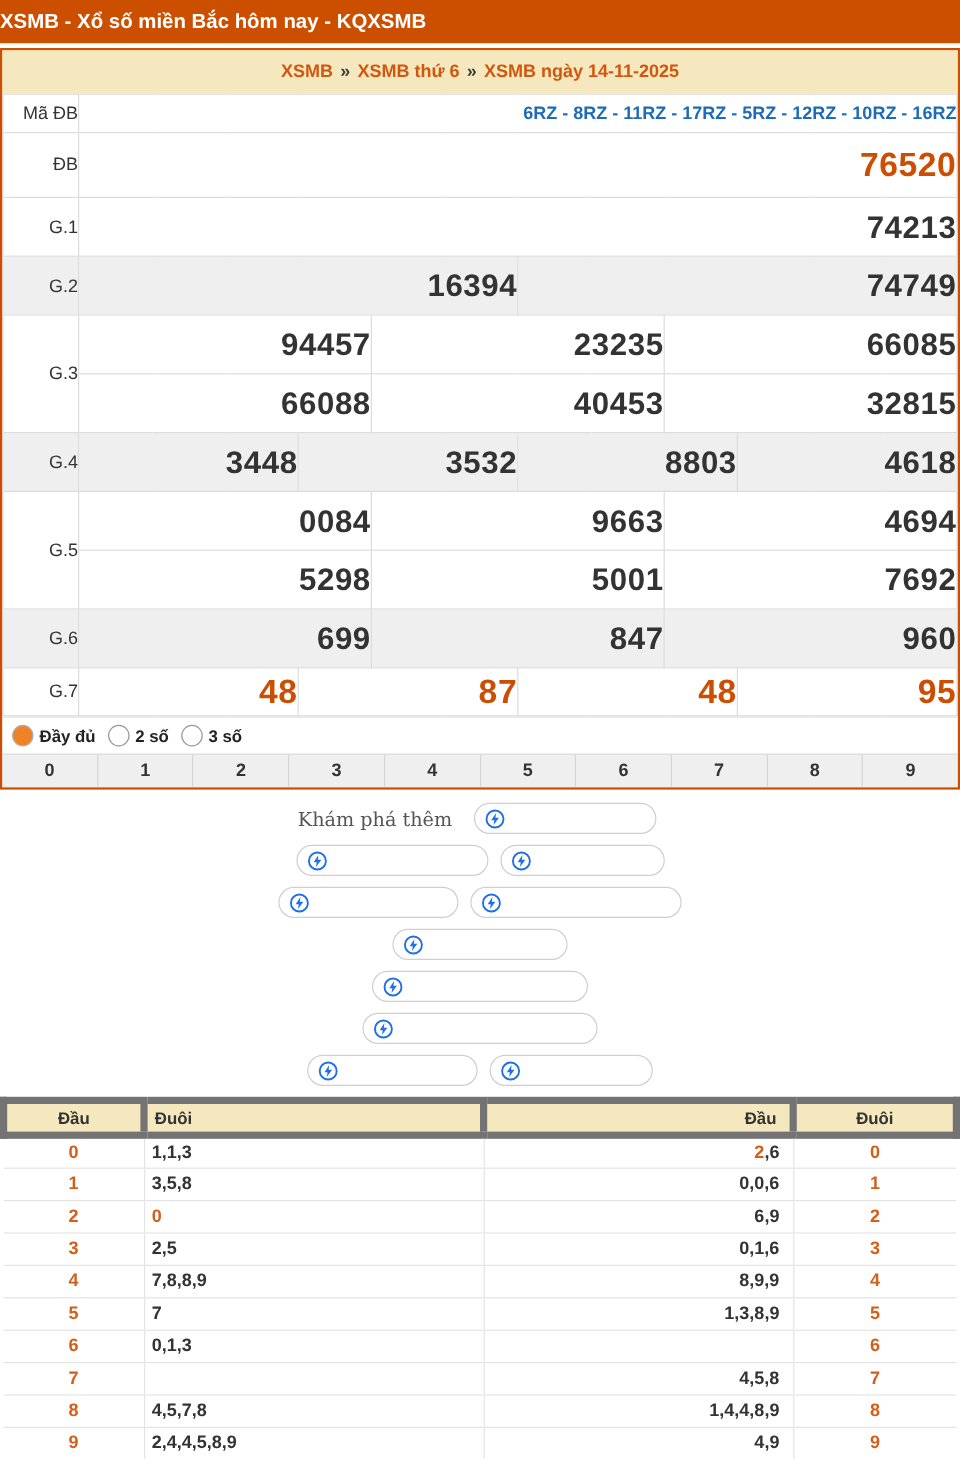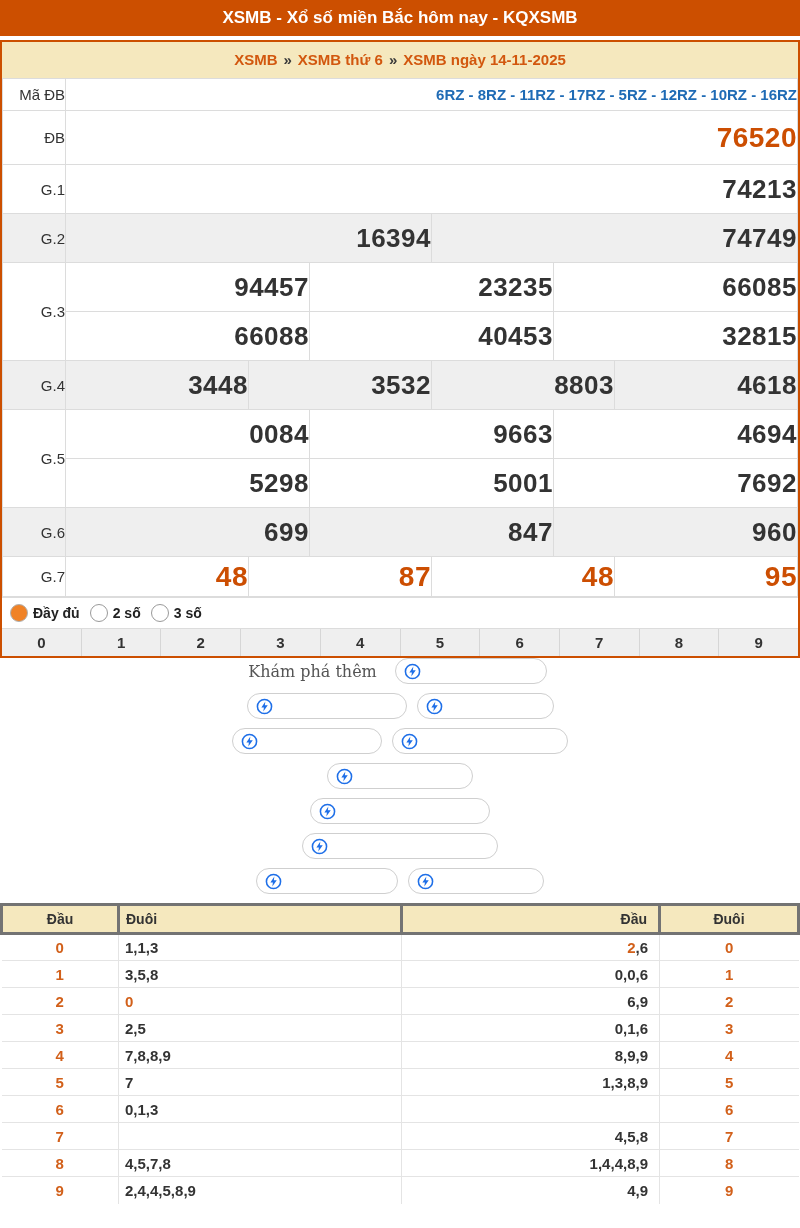--- a/index.html
+++ b/index.html
@@ -1,21 +1,21 @@
 <!DOCTYPE html>
 <html><head>
 <meta charset="utf-8">
 <style>
   * { box-sizing: border-box; margin: 0; padding: 0; }
   html,body { width: 800px; background:#fff; }
   body { font-family: "Liberation Sans", sans-serif; color:#333; }
 
   
   .title-bar {
-    height: 36px; line-height: 36px; text-align: center;
+    height: 36px; line-height: 36px; 
     background: #CC4F00; color: #fff; font-size: 17px; font-weight: bold;
   }
 
   
   .results-box { margin-top: 4px; border: 2px solid #CC4F00; }
 
   .breadcrumb {
     height: 36px; line-height: 36px; text-align: center;
     background: #F5E8BE; font-size: 15px; font-weight: bold;
   }
@@ -54,35 +54,35 @@
   
   .digits-row { display: flex; border-top: 1px solid #DCDCDC; background: #EFEFEF; }
   .digit-tab {
     flex: 1; height: 27px; line-height: 27px; text-align: center;
     font-size: 15px; font-weight: bold; color: #333; border-left: 1px solid #D6D6D6;
     cursor: pointer;
   }
   .digit-tab:first-child { border-left: none; }
 
   
-  .explore { }
+  .explore { padding-top: 11px; }
   .explore-row { display: flex; justify-content: center; align-items: center; margin-bottom: 9px; }
   .explore-label { font-family: "DejaVu Serif", serif; font-size: 16px; color: #555; margin-right: 13px; }
   .pill {
     height: 26px; border: 1px solid #CFCFCF; border-radius: 14px;
     display: flex; align-items: center; padding-left: 8px; margin: 0 5px;
     background: #fff; cursor: pointer;
   }
   .pill svg { display: block; }
 
   
   .stats { width: 100%; border-collapse: collapse; margin-top: 7px; table-layout: fixed; }
   .stats th {
     background: #F5E8BE; height: 29px; font-size: 14px; color: #333;
-    border: 3px solid #737373;
+    border: 6px solid #737373;
   }
   .stats td {
     height: 27px; border-top: 1px solid #E4E4E4; font-size: 15px; font-weight: bold;
     color: #333; padding: 0 6px;
   }
   .stats .c1 { width: 117px; text-align: center; border-right: 1px solid #E4E4E4; }
   .stats .c2 { width: 283px; text-align: left; border-right: 1px solid #E4E4E4; }
   .stats .c3 { width: 258px; text-align: right; padding-right: 11px; border-right: 1px solid #E4E4E4; }
   .stats .c4 { text-align: center; }
   .stats th.c2 { text-align: left; padding-left: 6px; }

